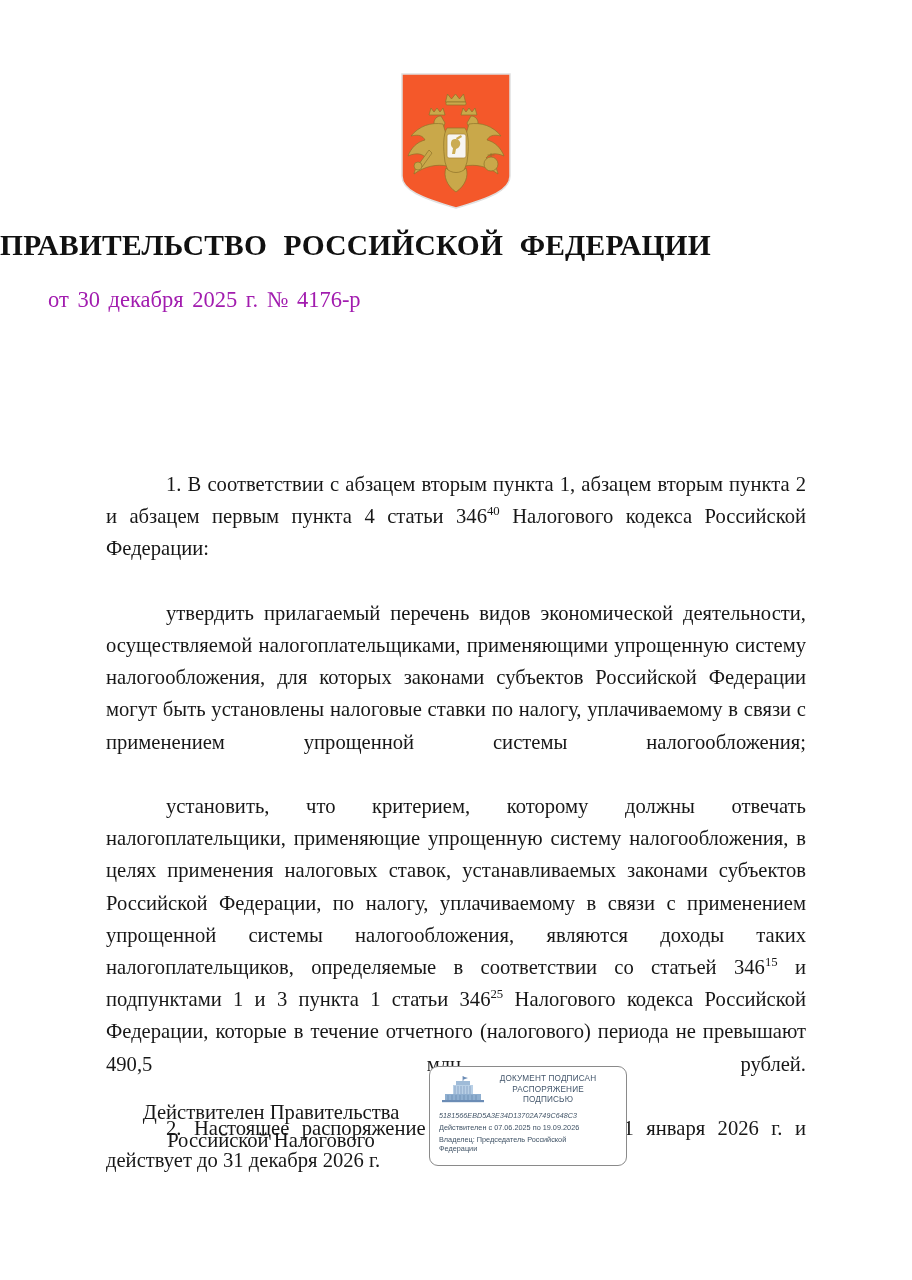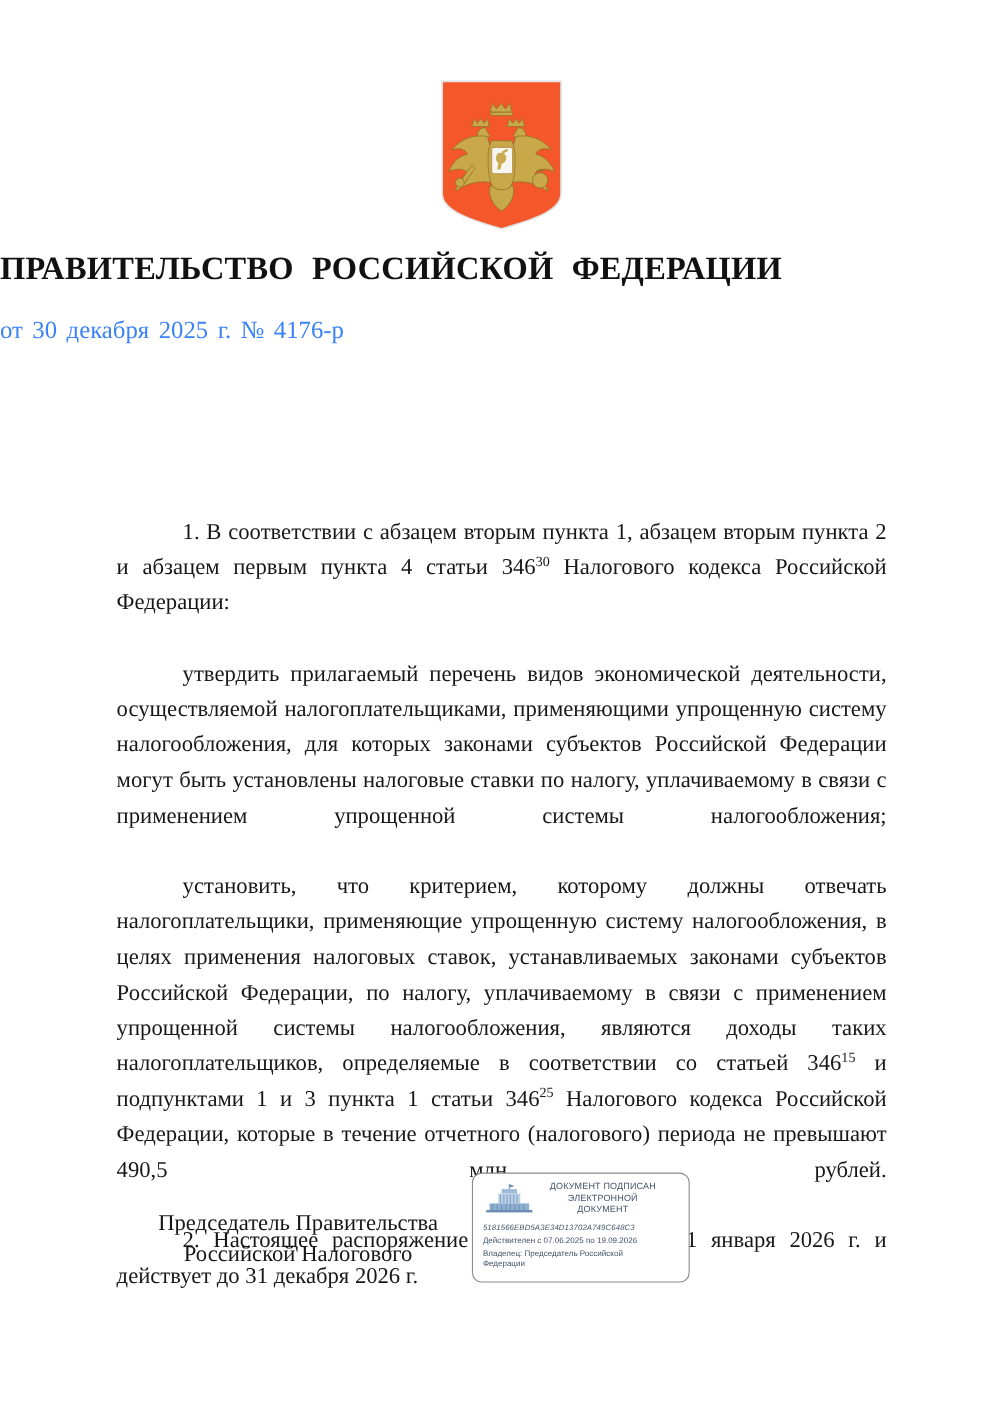--- a/index.html
+++ b/index.html
@@ -58,22 +58,23 @@
   .doc-type {
     margin-top: 24px;
     font-size: 23px;
     letter-spacing: 6.5px;
     color: #1a1a1a;
     font-weight: 400;
   }
   .doc-date {
     margin-top: 24px;
     font-size: 22.5px;
-    color: #3b82f6;
+    color: #a21caf;
     word-spacing: 3px;
+    margin-left: 48px;
   }
   .doc-city {
     margin-top: 27px;
     font-size: 13.5px;
     letter-spacing: 0.6px;
     color: #222222;
   }
 
   
   .body-text {
@@ -224,33 +225,33 @@
     </svg>
   </div>
 
   <header class="header">
     <h1 class="org-title">ПРАВИТЕЛЬСТВО  РОССИЙСКОЙ  ФЕДЕРАЦИИ</h1>
     <div class="doc-date">от 30 декабря 2025 г. № 4176-р</div>
   </header>
 
   <section class="body-text">
 
-    <p><span>1. В соответствии с абзацем вторым пункта 1, абзацем вторым пункта 2 и абзацем первым пункта 4 статьи 346</span><sup>30</sup><span> Налогового кодекса Российской Федерации:</span></p>
+    <p><span>1. В соответствии с абзацем вторым пункта 1, абзацем вторым пункта 2 и абзацем первым пункта 4 статьи 346</span><sup>40</sup><span> Налогового кодекса Российской Федерации:</span></p>
 
     <p><span>утвердить прилагаемый перечень видов экономической деятельности, осуществляемой налогоплательщиками, применяющими упрощенную систему налогообложения, для которых законами субъектов Российской Федерации могут быть установлены налоговые ставки по налогу, уплачиваемому в связи с применением упрощенной системы налогообложения;</span></p>
 
     <p><span>установить, что критерием, которому должны отвечать налогоплательщики, применяющие упрощенную систему налогообложения, в целях применения налоговых ставок, устанавливаемых законами субъектов Российской Федерации, по налогу, уплачиваемому в связи с применением упрощенной системы налогообложения, являются доходы таких налогоплательщиков, определяемые в соответствии со статьей 346</span><sup>15</sup><span> и подпунктами 1 и 3 пункта 1 статьи 346</span><sup>25</sup><span> Налогового кодекса Российской Федерации, которые в течение отчетного (налогового) периода не превышают 490,5 млн. рублей.</span></p>
 
     <p class="no-stretch"><span>2. Настоящее распоряжение вступает в силу с 1 января 2026 г. и действует до 31 декабря 2026 г.</span></p>
 
   </section>
 
   <div class="sign-row">
     <div class="sign-title">
-      <div>Председатель Правительства</div>
+      <div>Действителен Правительства</div>
       <div>Российской Налогового</div>
     </div>
   </div>
 
   <div class="stamp">
     <div class="stamp-top">
       <svg class="stamp-icon" viewBox="0 0 48 27" aria-hidden="true">
         <line x1="24" y1="0" x2="24" y2="5" stroke="#6B8CB5" stroke-width="0.8"></line>
         <path d="M24 0.5 l5 1.6 l-5 1.6 z" fill="#6B8CB5"></path>
         <rect x="17" y="5" width="14" height="4" fill="#9FBBD8"></rect>
@@ -271,21 +272,21 @@
             <line x1="21" y1="19" x2="21" y2="24"></line>
           <line x1="25" y1="19" x2="25" y2="24"></line>
             <line x1="29" y1="19" x2="29" y2="24"></line>
           <line x1="33" y1="19" x2="33" y2="24"></line>
             <line x1="37" y1="19" x2="37" y2="24"></line>
         </g>
         <rect x="3" y="24" width="42" height="2.2" fill="#6B8CB5"></rect>
       </svg>
       <div class="stamp-heading">
         <div>ДОКУМЕНТ ПОДПИСАН</div>
-        <div>ЭЛЕКТРОННОЙ ДОКУМЕНТ</div>
+        <div>РАСПОРЯЖЕНИЕ ПОДПИСЬЮ</div>
       </div>
     </div>
     <div class="stamp-hash">5181566EBD5A3E34D13702A749C648C3</div>
     <div class="stamp-valid">Действителен с 07.06.2025 по 19.09.2026</div>
     <div class="stamp-owner">Владелец: Председатель Российской Федерации</div>
   </div>
 
 </div>
 
 </body></html>

